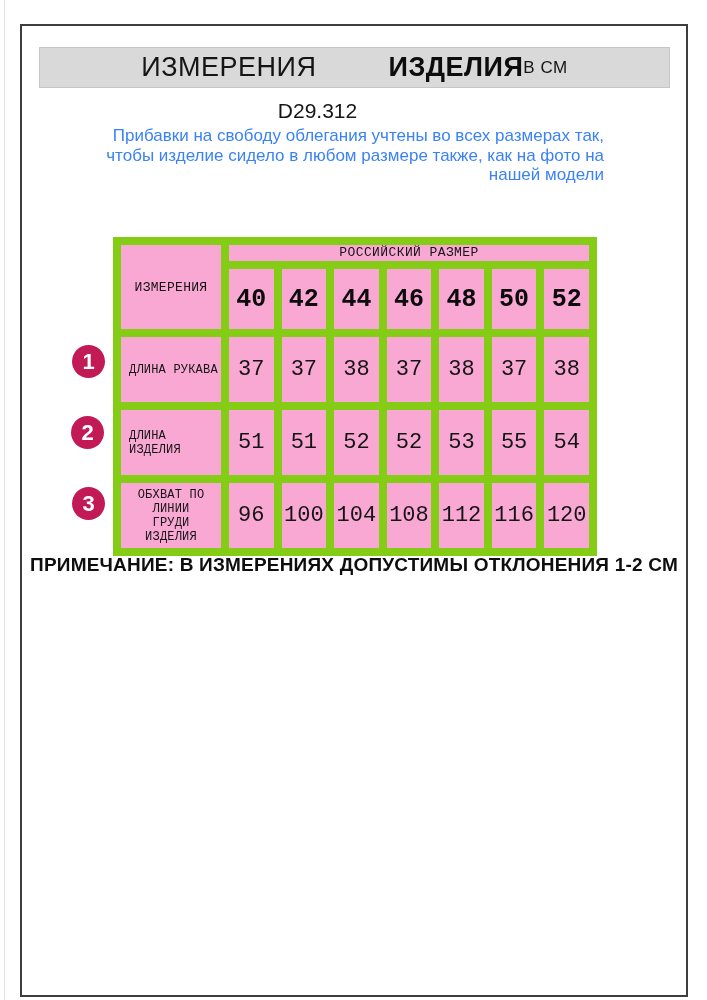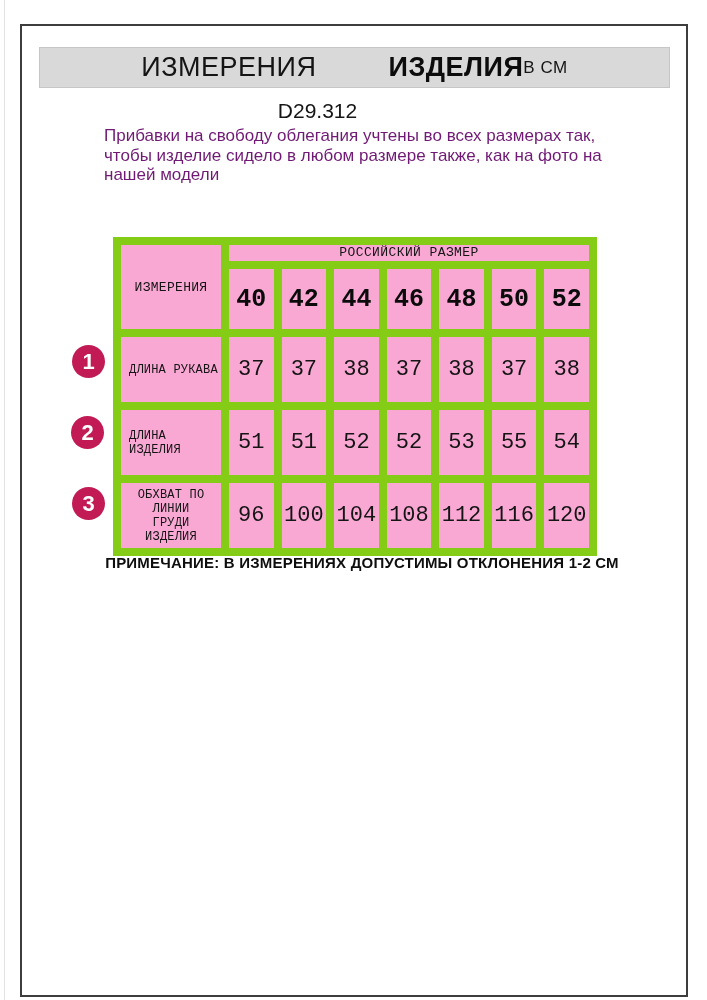--- a/index.html
+++ b/index.html
@@ -27,21 +27,21 @@
   }
   .title-word1 { font-size:27px; font-weight:400; letter-spacing:0.5px; color:#141414; }
   .title-word2 { font-size:27px; font-weight:700; letter-spacing:0.5px; margin-left:72px; color:#0c0c0c; }
   .title-unit  { font-size:17px; font-weight:400; letter-spacing:0.5px; color:#141414; }
   .product-code {
     position:absolute; left:20px; top:99px; width:595px;
     text-align:center; font-size:21px; color:#151515;
   }
   .description {
     position:absolute; left:104px; top:126px; width:500px;
-    text-align:left; font-size:17px; line-height:19.5px; color:#701a75;
+    text-align:right; font-size:17px; line-height:19.5px; color:#3b82f6;
   }
   table.size-table {
     position:absolute; left:113px; top:237px;
     width:484px; table-layout:fixed;
     border-collapse:collapse;
   }
   table.size-table td {
     border:8px solid #84cc16;
     text-align:center; vertical-align:middle;
     background:#f9a8d4; color:#141414;font-family:Liberation Mono, monospace;
@@ -59,22 +59,22 @@
   .badge {
     position:absolute; width:33px; height:33px; border-radius:50%;
     background:#c11a55; color:#ffffff;
     display:flex; align-items:center; justify-content:center;
     font-size:22px; font-weight:700;
   }
   .badge-1 { left:72px; top:345px; }
   .badge-2 { left:71px; top:416px; }
   .badge-3 { left:72px; top:487px; }
   .note {
-    position:absolute; left:28px; top:554px; width:668px;
-    text-align:center; font-size:15px; font-weight:700; letter-spacing:0.2px; color:#0e0e0e;
+    position:absolute; left:20px; top:554px; width:668px;
+    text-align:center; font-size:19px; font-weight:700; letter-spacing:0.2px; color:#0e0e0e;
   }
 </style>
 </head>
 <body>
 
 <div class="artifact-left"></div>
 <div class="page-border"></div>
 
 <div class="title-band">
   <span class="title-word1">ИЗМЕРЕНИЯ</span>

